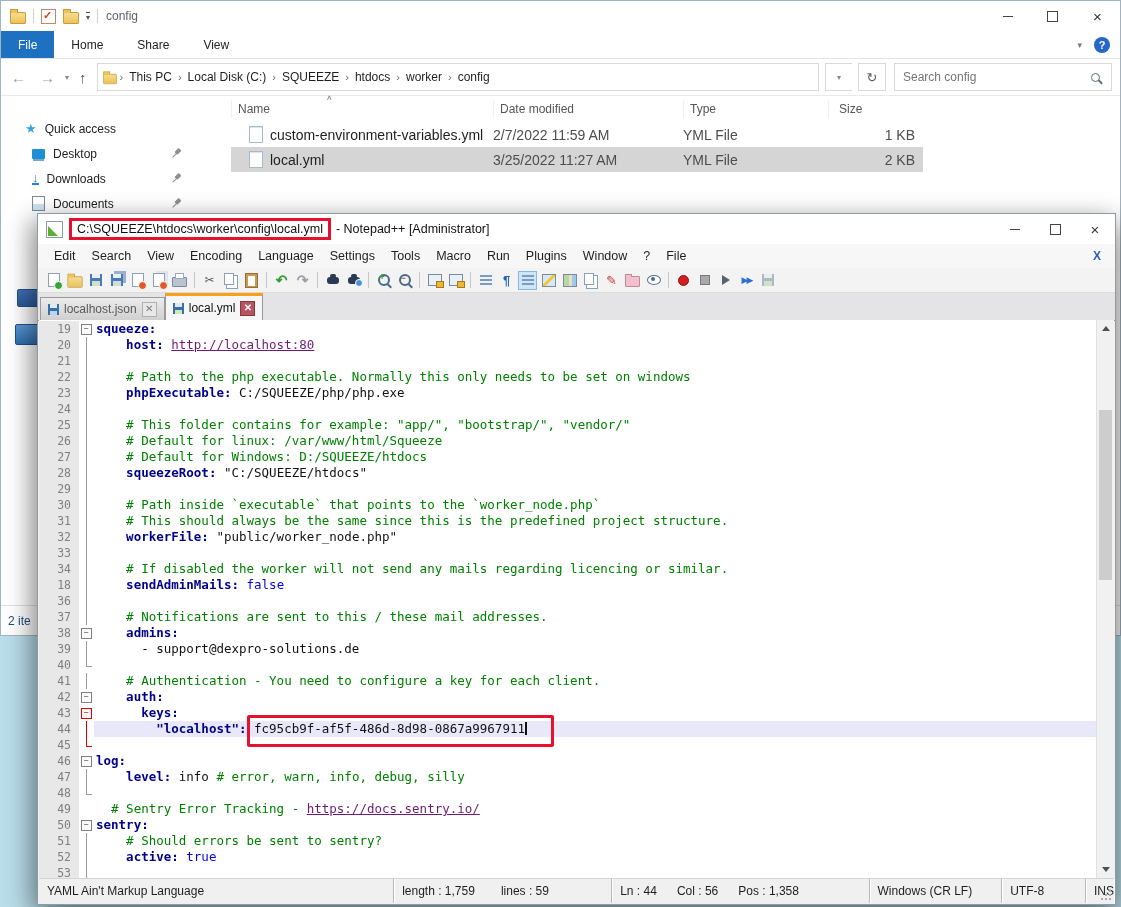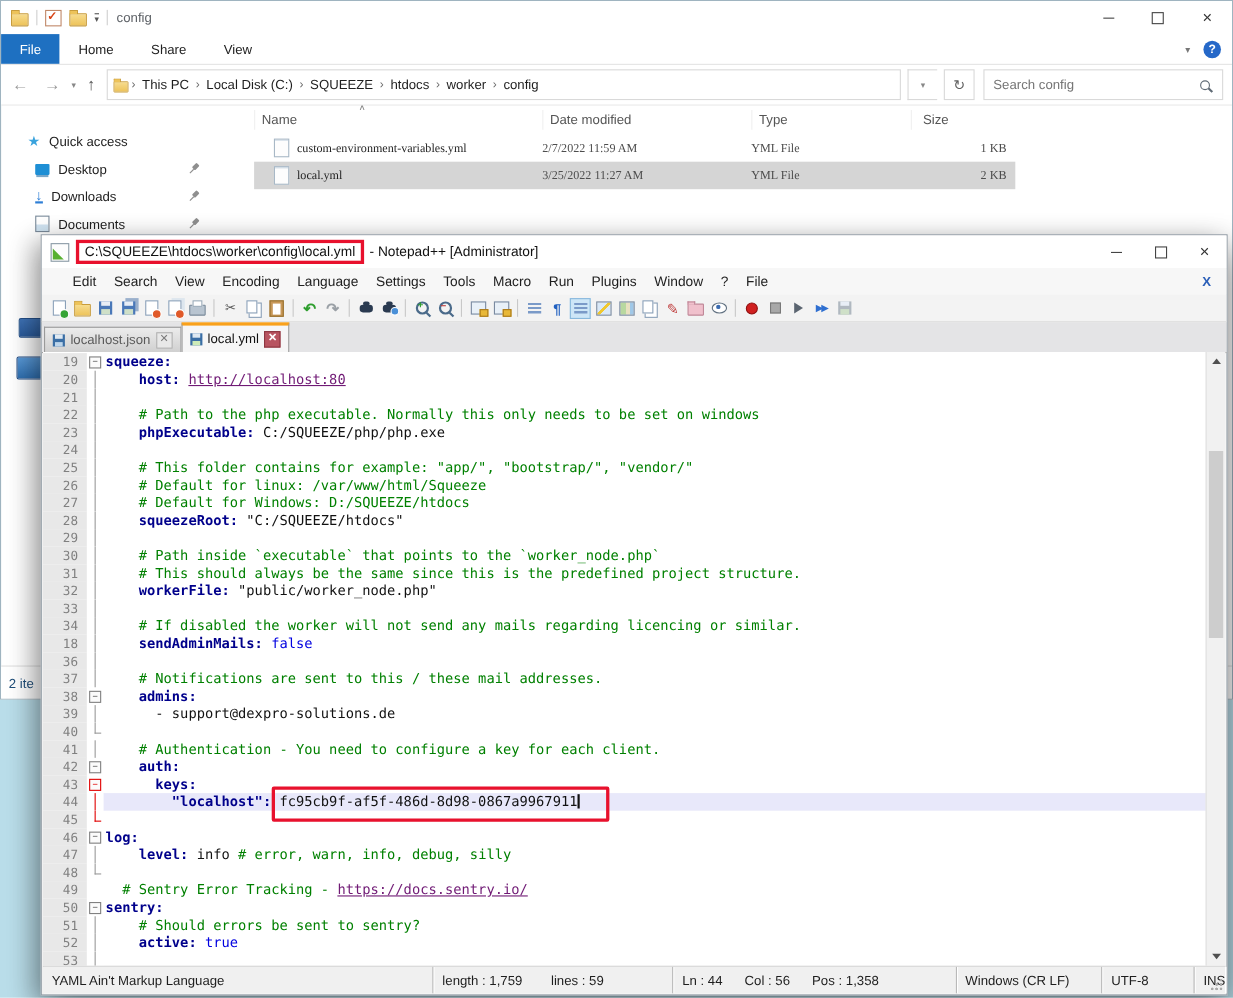--- a/index.html
+++ b/index.html
@@ -56,38 +56,38 @@
   .si-quick-access-star{color:#3aa3dd;font-size:13px;}
   .si-desktop{width:13px;height:10px;background:#1e8fd5;border-radius:1px;box-shadow:0 3px 0 -1px #7aa7c8;}
   .si-downloads{color:#2f7fd6;font-weight:bold;font-size:13px;border-bottom:2px solid #2f7fd6;line-height:11px;}
   .si-documents{width:11px;height:13px;background:#fff;border:1px solid #7a8a9a;box-shadow:inset 0 -9px 0 -3px #cfe2f0;}
   .ex-files{flex:1;position:relative;padding-top:0;}
   .fhead{display:grid;grid-template-columns:262px 190px 145px 95px;height:26px;align-items:center;position:relative;color:#555;font-size:12px;}
   .fhead .hc{padding-left:6px;border-left:1px solid #f0f0f0;height:18px;line-height:18px;}
   .fhead .hc:first-child{border-left:none;}
   .fhead .hc.size{text-align:left;padding-left:10px;}
   .sortmark{position:absolute;left:95px;top:-3px;font-size:9px;color:#888;transform:scaleY(.8);}
-  .frow{display:grid;grid-template-columns:262px 190px 145px 95px;height:25px;align-items:center;font-size:11px;color:#1e1e1e;width:692px;font-family:Liberation Serif, serif;}
+  .frow{display:grid;grid-template-columns:262px 190px 145px 95px;height:25px;align-items:center;font-size:14px;color:#1e1e1e;width:692px;}
   .frow.sel{background:#d5d5d5;}
   .frow .ncell{display:flex;align-items:center;padding-left:18px;gap:7px;}
   .ficon{width:12px;height:15px;background:#fdfdfd;border:1px solid #a8b8c6;box-shadow:inset 0 2px 0 -1px #dde6ee, inset 0 5px 0 -4px #c8d4e0;}
   .frow .dcell,.frow .tcell{color:#4d4d4d;}
   .frow .scell{text-align:right;padding-right:8px;color:#4d4d4d;}
   .ex-status{position:absolute;left:0;bottom:0;width:100%;height:29px;border-top:1px solid #e0e0e0;display:flex;align-items:center;background:#fff;}
   .ex-status span{font-size:12px;color:#1f4e79;padding-left:7px;}
   .partial-ico{position:absolute;background:linear-gradient(#3f74b8,#2a5a9a);border:1px solid #24508a;border-radius:2px;}
   
   #npp{left:37px;top:213px;width:1079px;height:692px;background:#f0f0f0;border:1px solid #8f9aa3;box-sizing:border-box;
        box-shadow:-8px 6px 22px rgba(0,0,0,.30), 8px 14px 30px rgba(0,0,0,.35);}
   .np-title{height:30px;background:#fff;display:flex;align-items:center;padding-left:8px;}
   .npp-ico{width:15px;height:15px;background:#fdfdfd;border:1px solid #8a9aa6;position:relative;margin-right:6px;flex:none;}
   .npp-ico::after{content:"";position:absolute;left:1px;bottom:1px;width:0;height:0;border-left:10px solid #58b030;border-top:10px solid transparent;}
   .np-path-box{border:3px solid #e8112d;padding:1px 5px;font-size:12.5px;color:#111;white-space:nowrap;}
   .np-suffix{font-size:12.5px;color:#111;margin-left:5px;white-space:nowrap;}
-  .np-menu{height:24px;background:#f7f7f7;display:flex;align-items:center;padding-left:20px;position:relative;}
+  .np-menu{height:24px;background:#f7f7f7;display:flex;align-items:center;padding-left:8px;position:relative;}
   .mi{font-size:12.5px;color:#1e1e1e;padding:0 8px;}
   .menu-x{position:absolute;right:14px;color:#2b5fb8;font:bold 12px "Liberation Sans",sans-serif;}
   .np-toolbar{height:24px;background:#f3f3f3;border-bottom:1px solid #dcdcdc;display:flex;align-items:center;padding-left:5px;}
   .tsep{width:1px;height:16px;background:#c8c8c8;margin:0 4px;}
   .tbi{width:19px;height:19px;display:inline-flex;align-items:center;justify-content:center;position:relative;margin:0 1px;border:1px solid transparent;box-sizing:border-box;}
   .tbi.active{background:#cde6f7;border-color:#88b8dc;}
   .pg{width:10px;height:12px;background:#fff;border:1px solid #8aa0b8;position:relative;}
   .tk-new-file .pg::after{content:"";position:absolute;right:-4px;bottom:-4px;width:7px;height:7px;border-radius:50%;background:#35a435;border:1px solid #fff;}
   .tk-open .cssfolder{transform:scale(.95);}
   .flp{width:12px;height:12px;background:#4a78b8;position:relative;}

